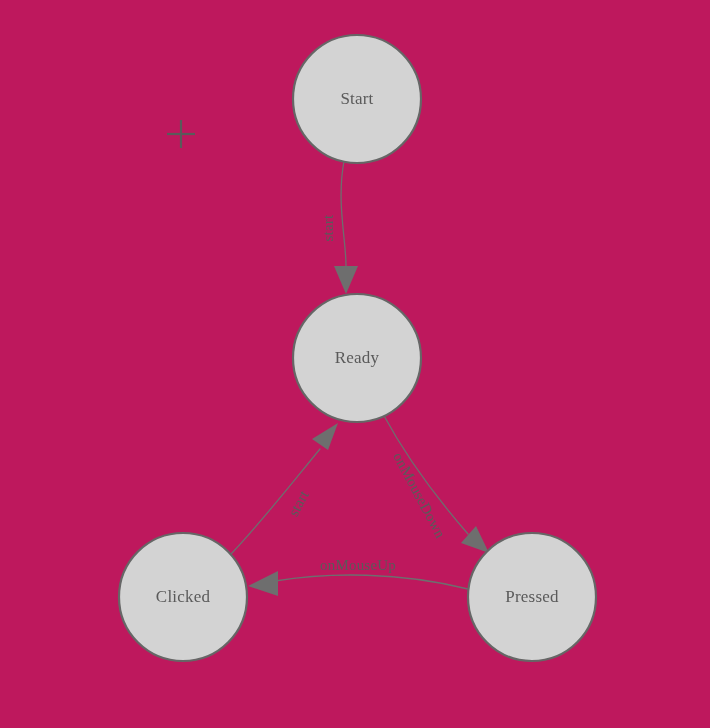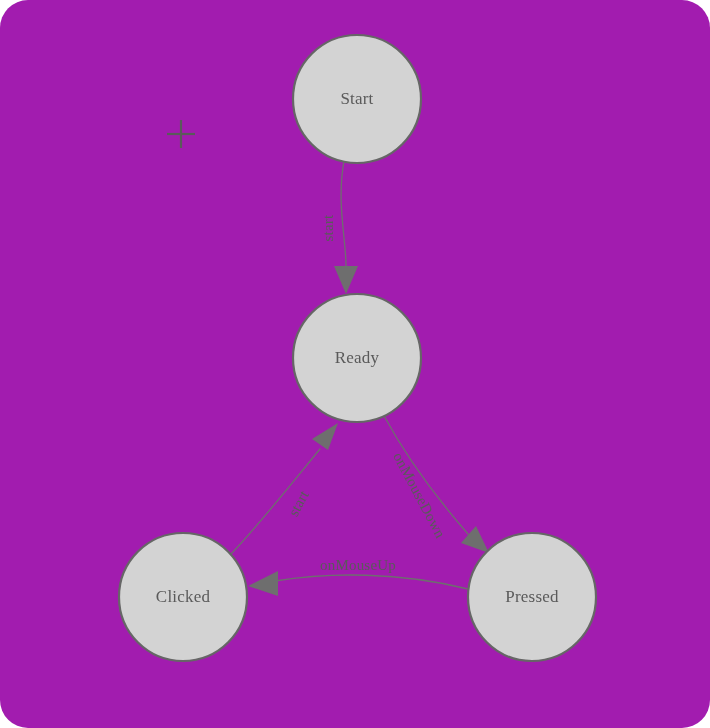--- a/index.html
+++ b/index.html
@@ -11,22 +11,21 @@
   body {
     width: 710px;
     height: 728px;
     overflow: hidden;
     font-family: "Liberation Serif", serif;
   }
   #canvas-root {
     position: relative;
     width: 710px;
     height: 728px;
-    background: #a21caf;
-    border-radius: 28px;
+    background: #be185d;
   }
   svg#diagram {
     position: absolute;
     top: 0;
     left: 0;
     width: 710px;
     height: 728px;
     display: block;
   }
   .node-circle {

